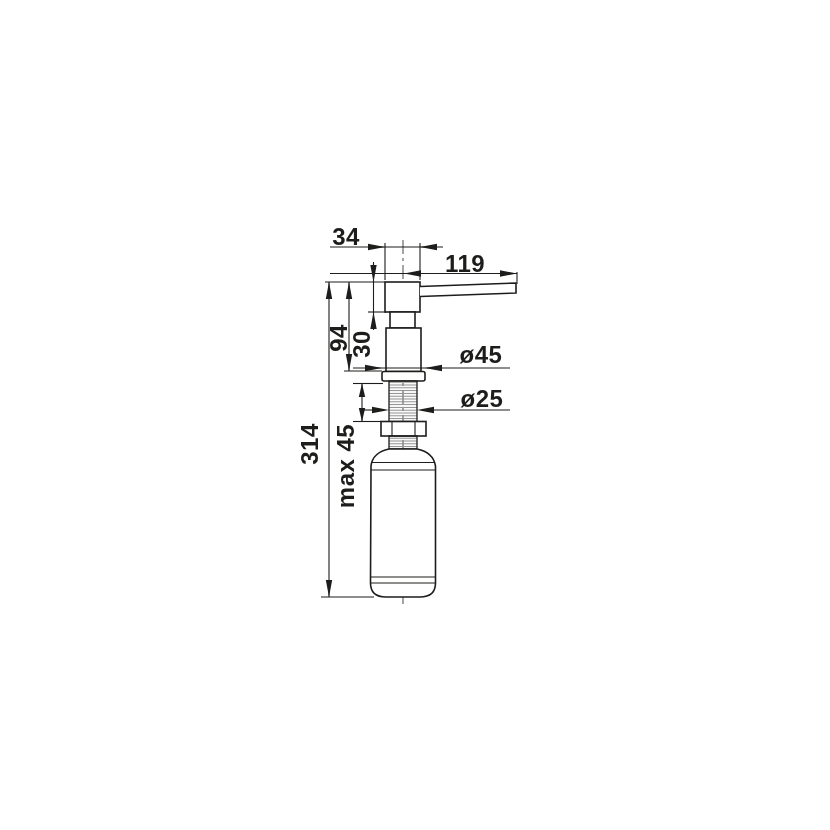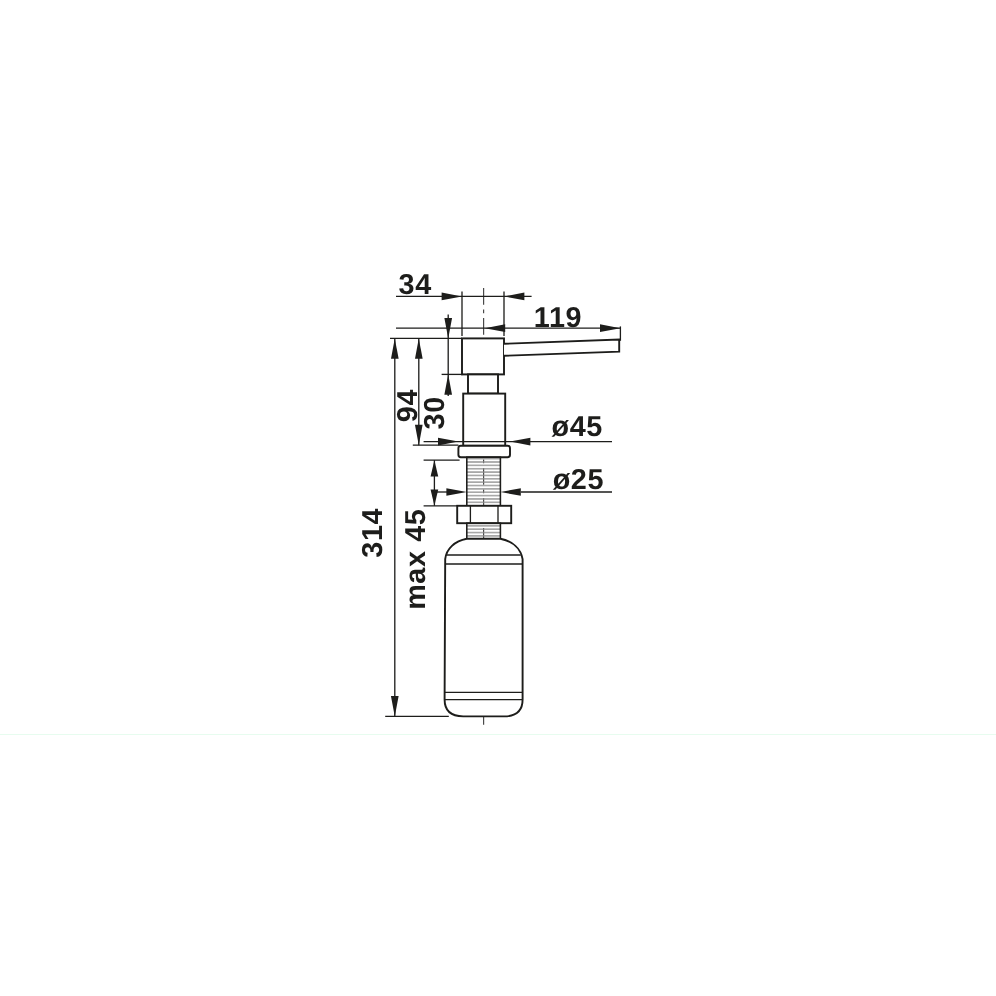--- a/index.html
+++ b/index.html
@@ -7,21 +7,21 @@
     padding: 0;
     width: 830px;
     height: 830px;
     background: #ffffff;
     font-family: "Liberation Sans", sans-serif;
   }
   .stage {
     position: relative;
     width: 830px;
     height: 612px;
-    background: #86efac;
+    background: #fde047;
     overflow: hidden;
   }
   svg { display: block; }
   .dim-label {
     font-family: "Liberation Sans", "DejaVu Sans", sans-serif;
     font-weight: bold;
     font-size: 24px;
     fill: #1d1d1b;
     letter-spacing: 0.5px;
   }

